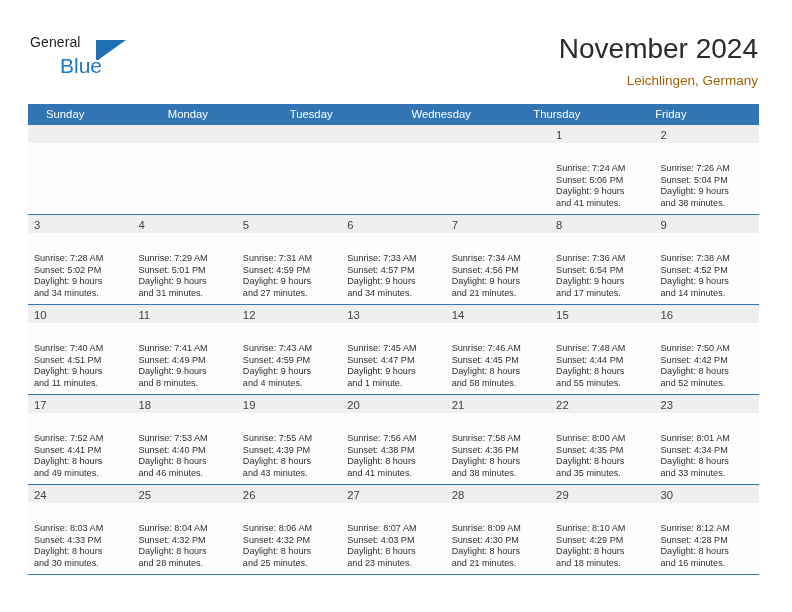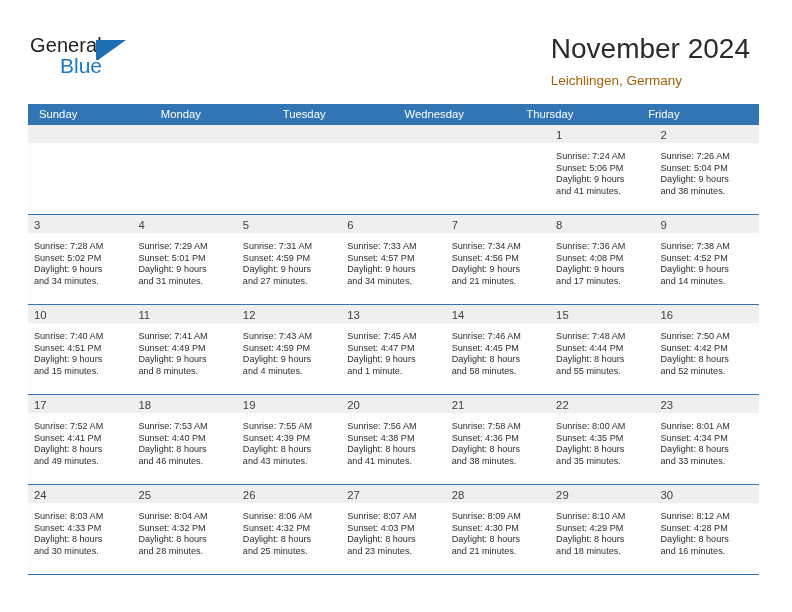--- a/index.html
+++ b/index.html
@@ -30,21 +30,21 @@
   .logo {
     position: absolute;
     left: 30px;
     top: 34px;
     width: 180px;
     height: 48px;
   }
   .logo-general {
     position: absolute;
     left: 0; top: 0;
-    font-size: 20px;
+    font-size: 14px;
     letter-spacing: 0.1px;
     color: #231f20;
     font-family: "Liberation Sans", sans-serif;
   }
   .logo-blue {
     position: absolute;
     left: 30px; top: 20px;
     font-size: 21px;
     color: #1b79c4;
     font-family: "Liberation Sans", sans-serif;
@@ -61,23 +61,23 @@
     position: absolute;
     left: 66px;
     top: 6px;
     width: 3px;
     height: 20px;
     background: #1f6fb5;
   }
 
   .title-block {
     position: absolute;
-    right: 42px;
+    right: 34px;
     top: 32px;
-    text-align: left;
+    text-align: right;
   }
   .cal-title {
     font-size: 28px;
     font-weight: normal;
     color: #2b2b2b;
     line-height: 34px;
     white-space: nowrap;
   }
   .cal-subtitle {
     font-size: 13.5px;
@@ -99,21 +99,21 @@
     display: flex;
     width: 100%;
     background: #3275b5;
     height: 21px;
   }
   .dow-cell {
     flex: 1 1 0;
     font-size: 11.3px;
     color: #ffffff;
     line-height: 21px;
-    padding-left: 11px;
+    padding-left: 18px;
     white-space: nowrap;
     overflow: hidden;
   }
 
   .week-row {
     display: flex;
     width: 100%;
     border-top: 1.4px solid #3275b5;
   }
   .week-row:first-of-type { border-top: none; }
@@ -132,21 +132,21 @@
     background: #efefef;
     padding-left: 6px;
   }
   .day-num {
     font-size: 11.3px;
     color: #404040;
     line-height: 18px;
   }
 
   .day-info {
-    padding: 8px 4px 0 6px;
+    padding: 20px 4px 0 6px;
   }
   .day-info div {
     font-size: 9.1px;
     color: #2f2f2f;
     line-height: 11.6px;
     white-space: nowrap;
   }
 
   .grid-bottom {
     width: 100%;
@@ -262,21 +262,21 @@
               <div>Sunrise: 7:34 AM</div>
               <div>Sunset: 4:56 PM</div>
               <div>Daylight: 9 hours</div>
               <div>and 21 minutes.</div>
             </div>
           </div>
           <div class="day-cell">
             <div class="day-num-band"><span class="day-num">8</span></div>
             <div class="day-info">
               <div>Sunrise: 7:36 AM</div>
-              <div>Sunset: 4:08 PM</div>
+              <div>Sunset: 6:54 PM</div>
               <div>Daylight: 9 hours</div>
               <div>and 17 minutes.</div>
             </div>
           </div>
           <div class="day-cell">
             <div class="day-num-band"><span class="day-num">9</span></div>
             <div class="day-info">
               <div>Sunrise: 7:38 AM</div>
               <div>Sunset: 4:52 PM</div>
               <div>Daylight: 9 hours</div>
@@ -284,21 +284,21 @@
             </div>
           </div>
         </div>
         <div class="week-row">
           <div class="day-cell">
             <div class="day-num-band"><span class="day-num">10</span></div>
             <div class="day-info">
               <div>Sunrise: 7:40 AM</div>
               <div>Sunset: 4:51 PM</div>
               <div>Daylight: 9 hours</div>
-              <div>and 15 minutes.</div>
+              <div>and 11 minutes.</div>
             </div>
           </div>
           <div class="day-cell">
             <div class="day-num-band"><span class="day-num">11</span></div>
             <div class="day-info">
               <div>Sunrise: 7:41 AM</div>
               <div>Sunset: 4:49 PM</div>
               <div>Daylight: 9 hours</div>
               <div>and 8 minutes.</div>
             </div>

